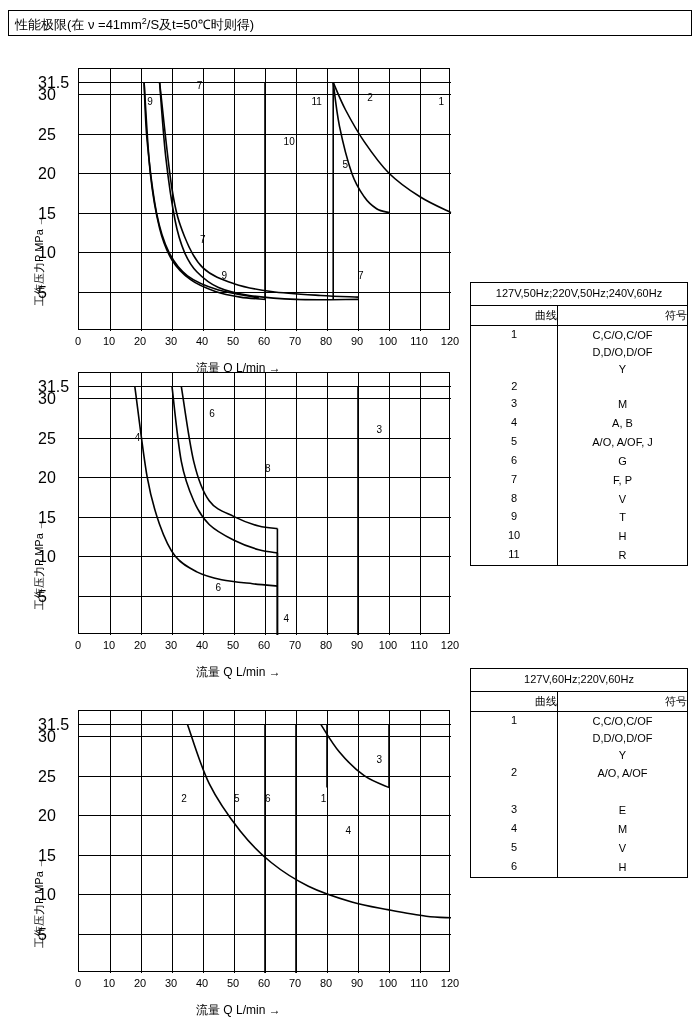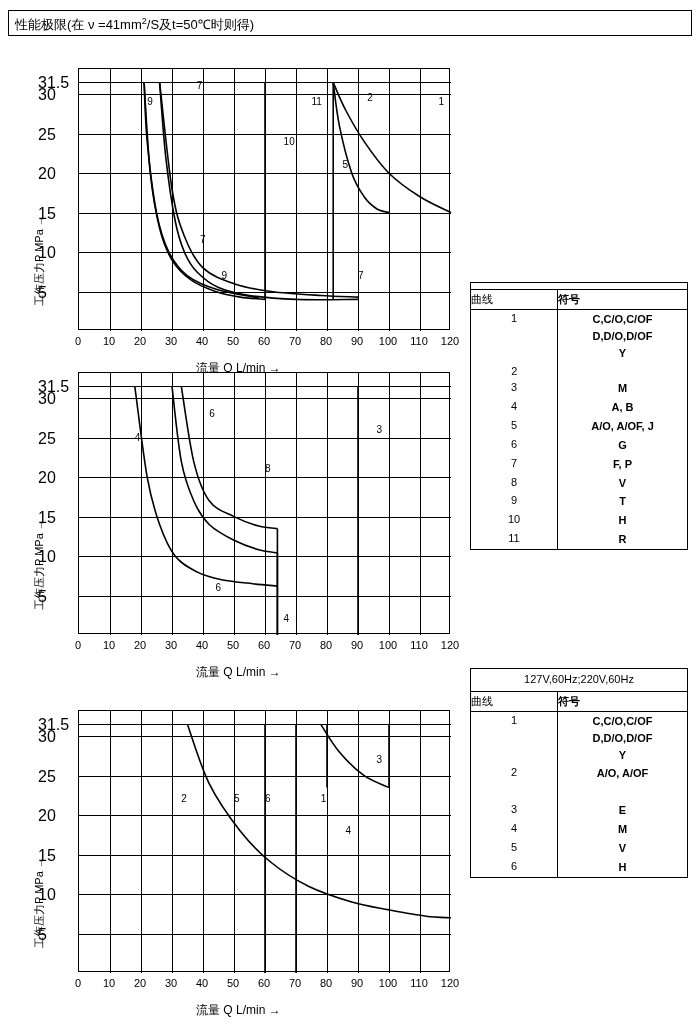--- a/index.html
+++ b/index.html
@@ -21,23 +21,23 @@
   .ytick{position:absolute;font-size:16px;text-align:left;}
   .ylab{position:absolute;font-size:11px;transform:rotate(-90deg);transform-origin:left top;white-space:nowrap;}
   .xlab{position:absolute;font-size:12px;white-space:nowrap;}
   .curvelbl{position:absolute;font-size:10px;}
   svg.curves{position:absolute;left:0;top:0;overflow:visible;}
 
   
   .legend{position:absolute;border:1px solid #000;box-sizing:border-box;font-size:11px;}
   .legend .lhead{border-bottom:1px solid #000;padding:3px 4px;text-align:center;line-height:1.45;}
   .legend .lcols{display:flex;border-bottom:1px solid #000;}
-  .legend .lcols div{text-align:left;padding:2px 0;}
+  .legend .lcols div{text-align:right;padding:2px 0;}
   .legend .c1{width:40%;border-right:1px solid #000;}
-  .legend .c2{width:60%;font-weight:bold;}
+  .legend .c2{width:60%;}
   .legend .lrow{display:flex;}
   .legend .lrow .c1{border-right:1px solid #000;}
   .legend .lrow div{text-align:center;line-height:1.35;padding:1px 0;}
 
   
   .wm1{position:absolute;font-size:31px;font-weight:bold;color:#e8312a;white-space:nowrap;font-family:"Liberation Sans",sans-serif;}
   .wm2{position:absolute;font-size:30px;font-weight:bold;color:#e8312a;white-space:nowrap;font-family:"Liberation Sans",sans-serif;}
 </style>
 </head>
 <body>
@@ -229,20 +229,21 @@
       <div class="ytick" style="left: 38px; top: 156.627px; width: 34px;">15</div>
       <div class="ytick" style="left: 38px; top: 117.169px; width: 34px;">20</div>
       <div class="ytick" style="left: 38px; top: 77.7108px; width: 34px;">25</div>
       <div class="ytick" style="left: 38px; top: 38.253px; width: 34px;">30</div>
       <div class="ytick" style="left: 38px; top: 26.4157px; width: 34px;">31.5</div>
     </div>
 
 
   <div class="legend" style="left:470px;top:282px;width:218px;">
     <div class="lhead">
+      <div>127V,50Hz;220V,50Hz;240V,60Hz</div>
     </div>
     <div class="lcols">
       <div class="c1">曲线</div>
       <div class="c2">符号</div>
     </div>
     <div id="lg1rows">
         <div class="lrow">
           <div class="c1">1</div>
           <div class="c2">
             <div>C,C/O,C/OF</div>

